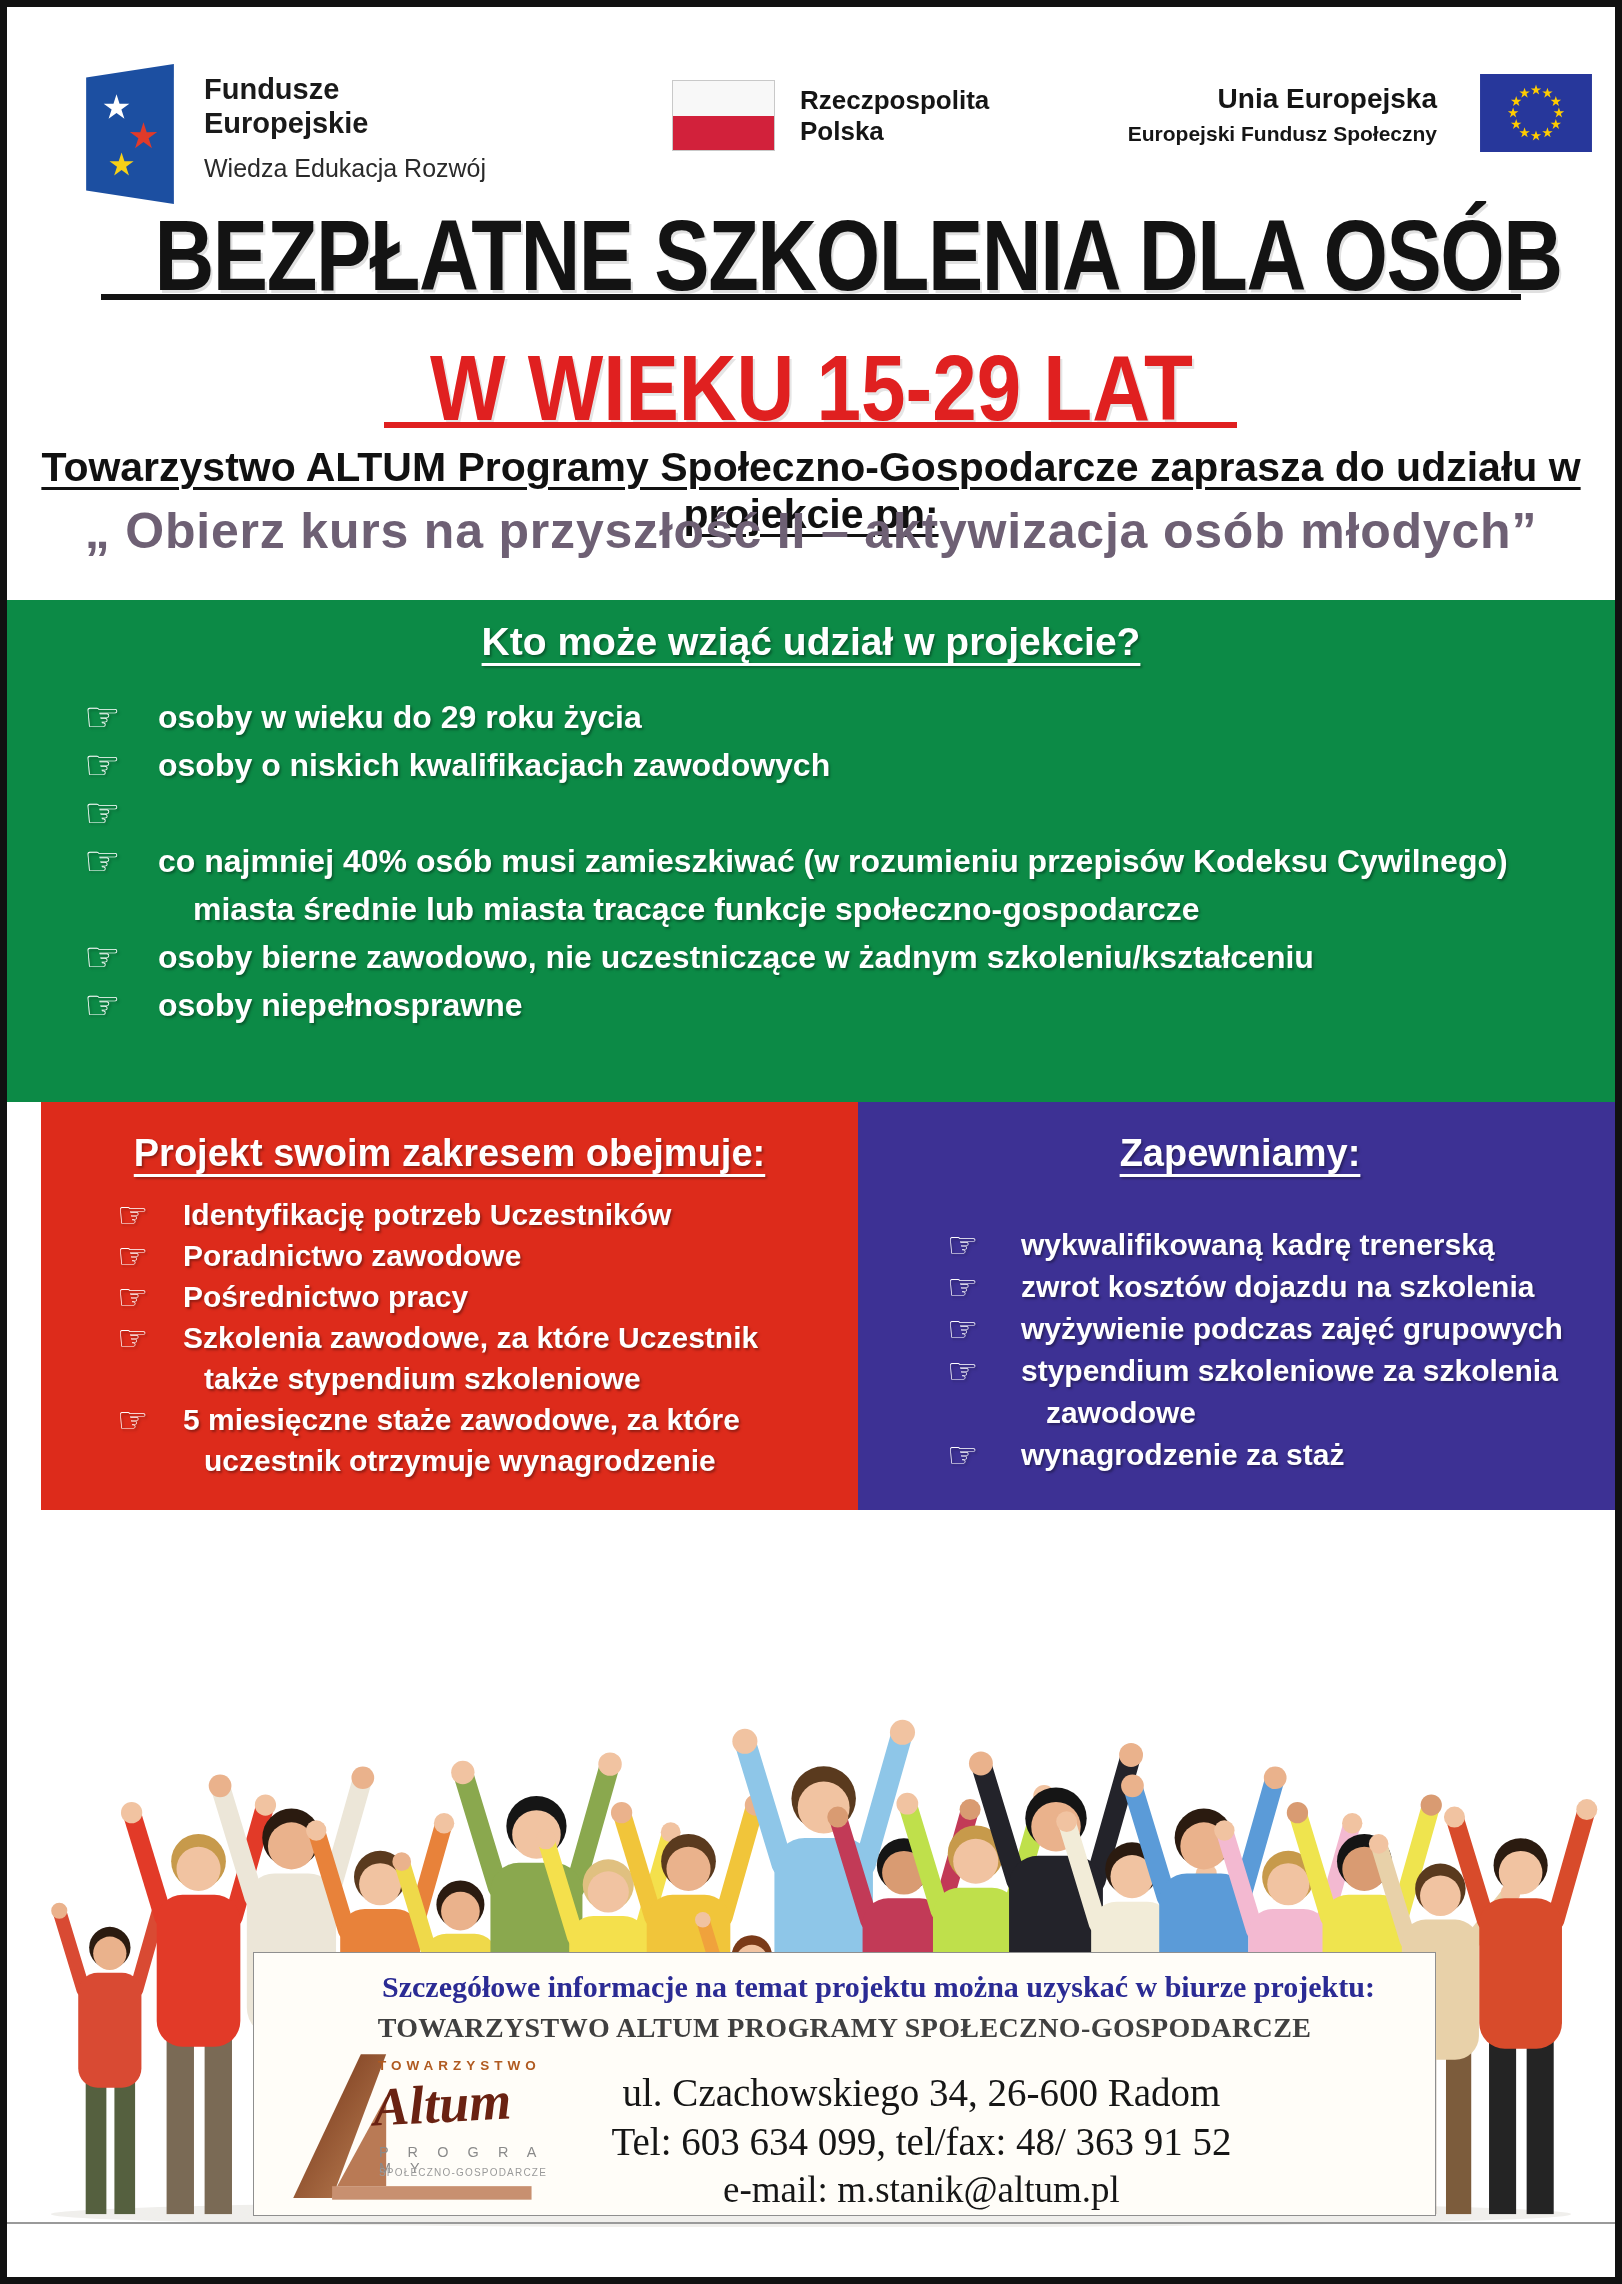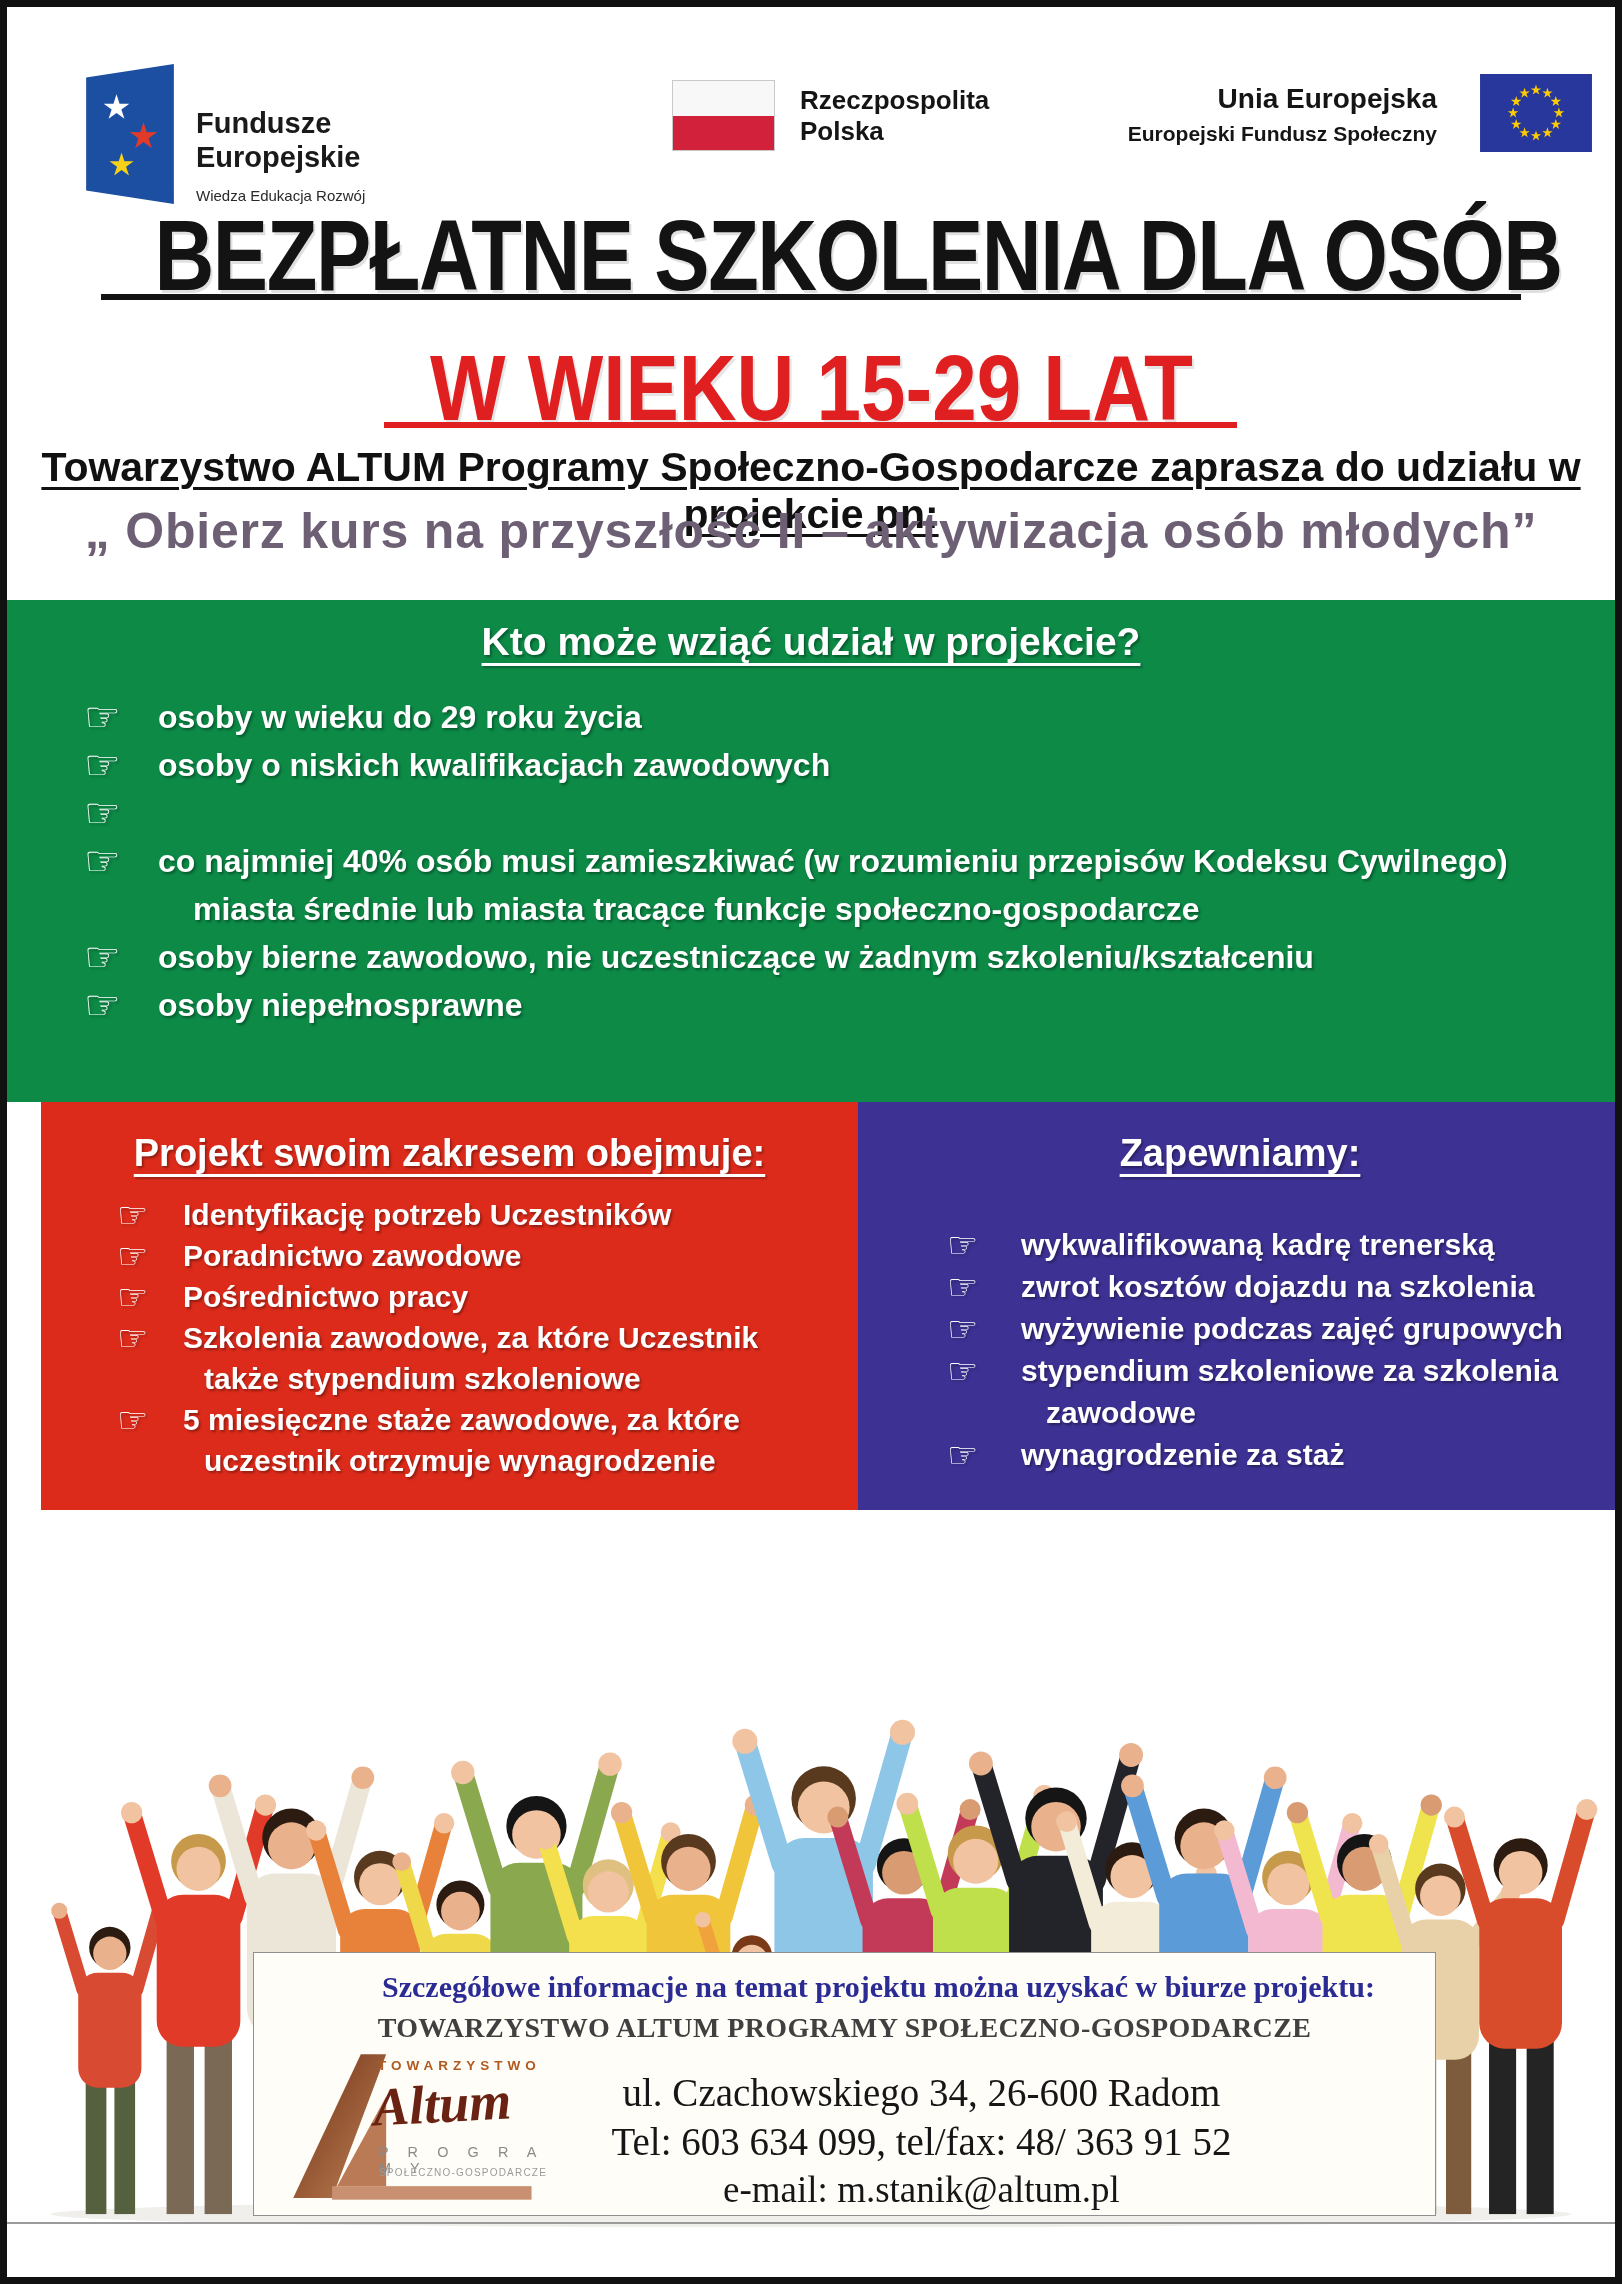--- a/index.html
+++ b/index.html
@@ -5,24 +5,24 @@
   * { margin:0; padding:0; box-sizing:border-box; }
   html,body { background:#777; }
   .poster{
     position:relative; width:1622px; height:2284px; margin:0 auto;
     background:#ffffff; overflow:hidden;
     font-family:"Liberation Sans", sans-serif;
   }
   .frame{ position:absolute; inset:0; border:7.6px solid #111; z-index:60; pointer-events:none; }
 
   
-  .fe-logo{ position:absolute; left:86px; top:64px; display:flex; align-items:flex-end; }
+  .fe-logo{ position:absolute; left:86px; top:64px; display:flex; align-items:flex-start;gap:8px; }
   .fe-text{ margin-left:22px; padding-top:8.4px; }
   .fe-text .l1{ font-size:29px; font-weight:bold; line-height:34px; color:#1a1a1a; }
-  .fe-text .sub{ font-size:15px; margin-top:13.5px; color:#2a2a2a; }
+  .fe-text .sub{ font-size:25px; margin-top:13.5px; color:#2a2a2a; }
 
   .pl-logo{ position:absolute; left:672px; top:80px; display:flex; }
   .pl-flag{ width:103px; height:71px; border:0.8px solid #c9c9c9; }
   .pl-flag .w{ height:50%; background:#f8f8f8; }
   .pl-flag .r{ height:50%; background:var(--flag_red,#d2213b); }
   .pl-text{ margin-left:25px; padding-top:5px; font-size:26px; font-weight:bold; line-height:31px; color:#151515; }
 
   .eu-text{ position:absolute; left:1082px; top:83px; width:355px; text-align:right; color:#151515; }
   .eu-text .l1{ font-size:28px; font-weight:bold; }
   .eu-text .l2{ font-size:21px; font-weight:bold; margin-top:6.8px; }

